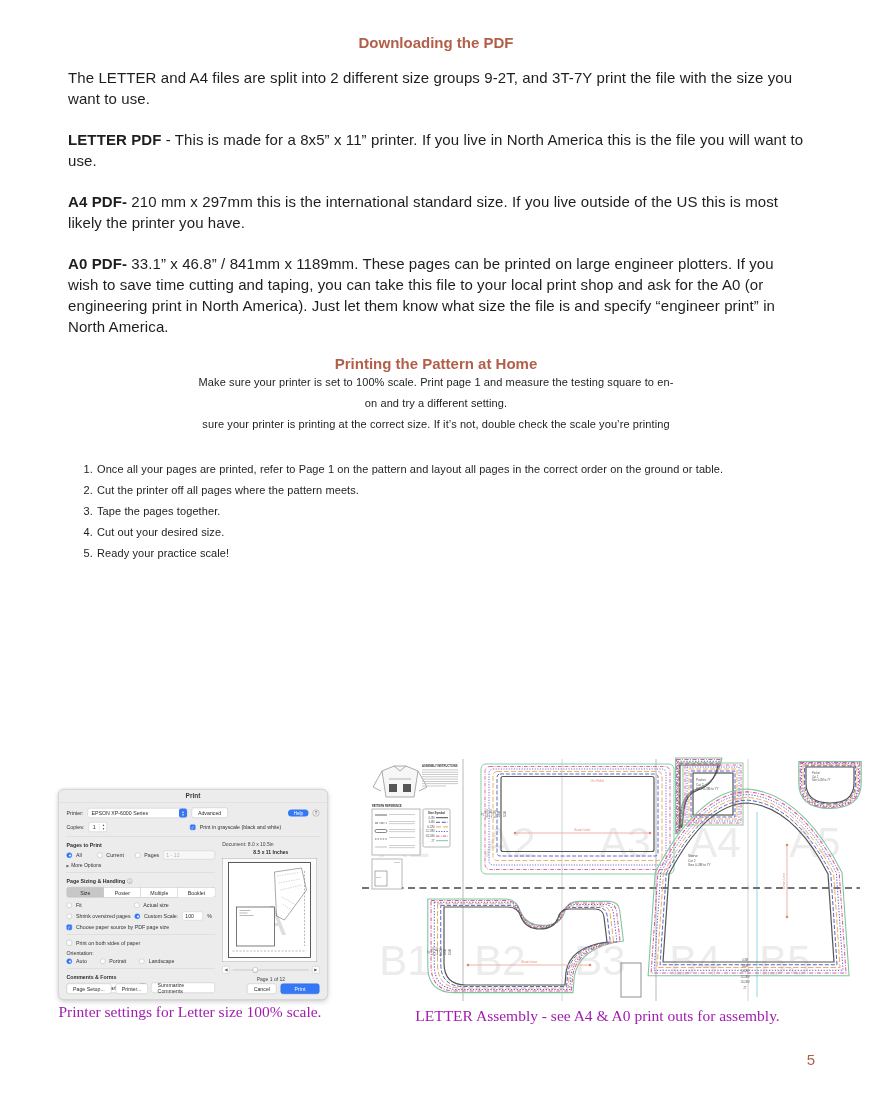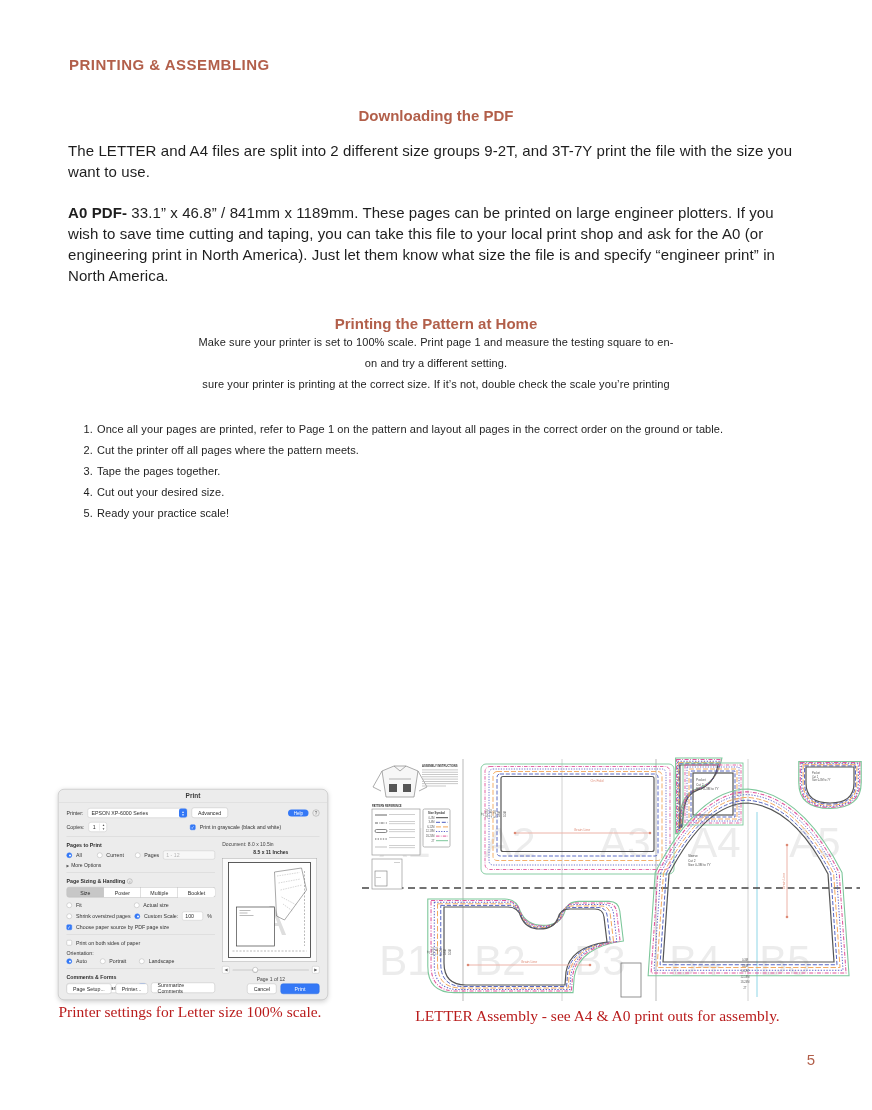--- a/index.html
+++ b/index.html
@@ -11,37 +11,37 @@
   
   .doc { position:absolute; left:0; top:0; width:872px; }
   h1.page-title{
     margin:56px 66px 0 69px; font-size:15px; font-weight:700;
     letter-spacing:.5px; color:#b25f4a;
   }
   h2.sec{
     margin:0; text-align:center; font-size:15px; font-weight:700; color:#b25f4a;
   }
   #h-downloading{ margin-top:34px; }
-  #h-home{ margin-top:29px; }
+  #h-home{ margin-top:18px; }
   #h-assembling{ margin-top:31px; }
   p.body{
     margin:20px 66px 0 68px; font-size:15px; line-height:21px; letter-spacing:.1px;
   }
   p.body.first{ margin-top:16px; }
   p.body b{ font-weight:700; }
   .centered{ font-size:11px; line-height:21px; text-align:center; letter-spacing:.1px; }
   ol.steps{
     margin:24px 66px 0 69px; padding-left:27px;
     font-size:11px; line-height:21px; letter-spacing:.1px;
   }
   ol.steps li{ padding-left:1px; }
   
   .caption{
     position:absolute; font-family:"Liberation Serif", serif;
-    font-size:15.5px; color:#b91c1c; text-align:center;
+    font-size:15.5px; color:#a21caf; text-align:center;
   }
   #cap-left{ left:40px; top:1003px; width:300px; }
   #cap-right{ left:360px; top:1007px; width:475px; }
   .page-num{
     position:absolute; left:796px; top:1051px; width:30px; text-align:center;
     font-size:15px; color:#b25f4a;
   }
   
   .dialog-slot{ position:absolute; left:58px; top:789px; width:270px; height:211px; }
   .dialog-scale{ transform:scale(.5); transform-origin:0 0; }
@@ -125,24 +125,25 @@
   .tiny{ font-size:3.2px; fill:#555; }
   .tiny2{ font-size:2.6px; fill:#555; }
   .grain-t{ font-size:3.6px; }
   .fake{ fill:#bbb; }
   .boxw{ fill:#ffffff; stroke:#999; stroke-width:.7; }
 </style>
 </head>
 <body>
 
 <div class="doc">
-  <h1 class="page-title">PRINTING &amp; ASSEMBLING</h1>
 
   <h2 class="sec" id="h-downloading">Downloading the PDF</h2>
   <p class="body first">The LETTER and A4 files are split into 2 different size groups 9-2T, and 3T-7Y print the file with the size you want to use.</p>
+  <p class="body"><b>LETTER PDF</b><span> - This is made for a 8x5” x 11” printer. If you live in North America this is the file you will want to use.</span></p>
+  <p class="body"><b>A4 PDF-</b><span> 210 mm x 297mm this is the international standard size. If you live outside of the US this is most likely the printer you have.</span></p>
   <p class="body"><b>A0 PDF-</b><span> 33.1” x 46.8” / 841mm x 1189mm. These pages can be printed on large engineer plotters. If you wish to save time cutting and taping, you can take this file to your local print shop and ask for the A0 (or engineering print in North America). Just let them know what size the file is and specify “engineer print” in North America.</span></p>
 
   <h2 class="sec" id="h-home">Printing the Pattern at Home</h2>
   <div class="centered">
     <div>Make sure your printer is set to 100% scale. Print page 1 and measure the testing square to en-</div>
     <div>on and try a different setting.</div>
     <div>sure your printer is printing at the correct size. If it’s not, double check the scale you’re printing</div>
   </div>
 
   <ol class="steps">

